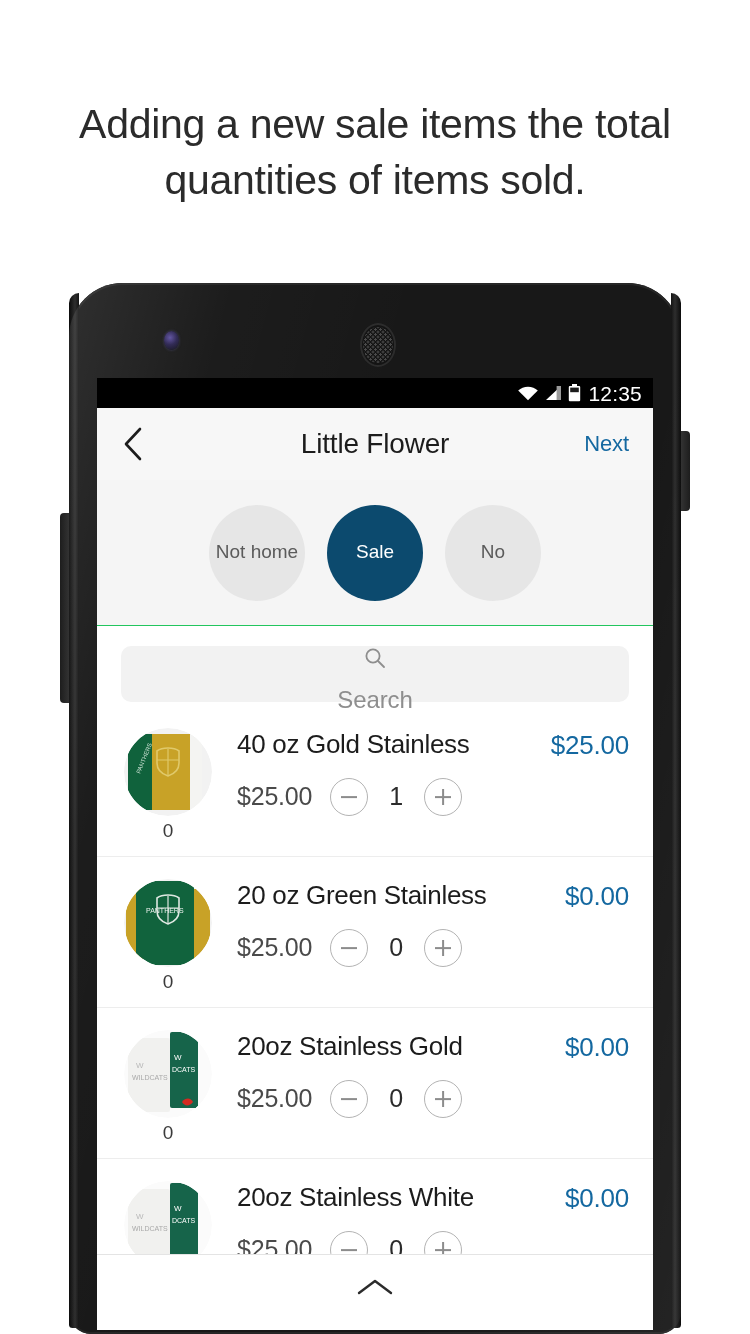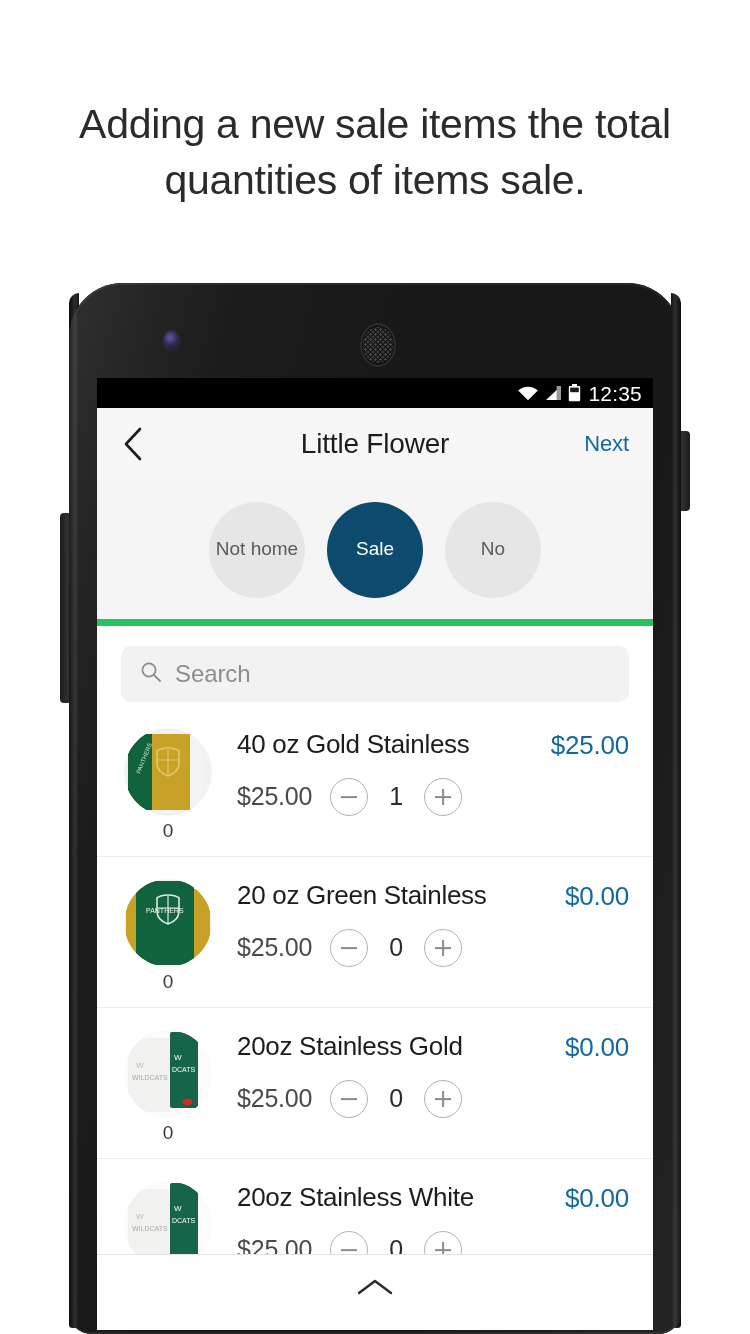--- a/index.html
+++ b/index.html
@@ -116,37 +116,37 @@
     position:absolute; left:0; right:0; text-align:center;
     font-size:28px; color:#1c1c1c; letter-spacing:-0.2px;
   }
   .nav-next {
     position:absolute; right:24px;
     font-size:22px; color:#1468a0; letter-spacing:-0.1px;
   }
 
   
   .statusrow {
-    background:#f5f5f5; border-bottom:7px solid #22c55e;
+    background:#f5f5f5; border-bottom:1px solid #22c55e;
     height:146px;
     display:flex; align-items:center; justify-content:center; gap:22px;
   }
   .scircle {
     width:96px; height:96px; border-radius:50%;
     display:flex; align-items:center; justify-content:center;
     font-size:19px; color:#5b5b5b;
     background:#e6e6e6; text-align:center; line-height:1.1;
   }
   .scircle.sel { background:#0c4a6e; color:#fff; }
 
   
   .searchwrap { padding:20px 24px 4px 24px; background:#fff; }
   .searchbox {
     height:56px; border-radius:10px; background:#f2f2f2;
-    display:flex; align-items:center; padding:0 18px; gap:12px;
+    display:flex; align-items:center; padding:0 18px; gap:12px;flex-direction:column;
   }
   .search-ph { font-size:24px; color:#8e8e8e; letter-spacing:-0.1px; }
 
   
   .list { background:#fff; }
   .row {
     position:relative; display:flex; align-items:flex-start;
     padding:18px 24px 14px 24px;
     border-bottom:1px solid #ededed;
     min-height:146px;
@@ -191,21 +191,21 @@
     padding-top:22px;
   }
 </style>
 </head>
 <body>
 
 <div class="page">
 
   <div class="caption">
     <span class="cl">Adding a new sale items the total</span>
-    <span class="cl">quantities of items sale.</span>
+    <span class="cl">quantities of items sold.</span>
   </div>
 
   <div class="phone">
     <div class="phone-body"></div>
     <div class="btn-power"></div>
     <div class="btn-volume"></div>
     <div class="camera"></div>
     <div class="speaker">
         <i></i>
       </div>

